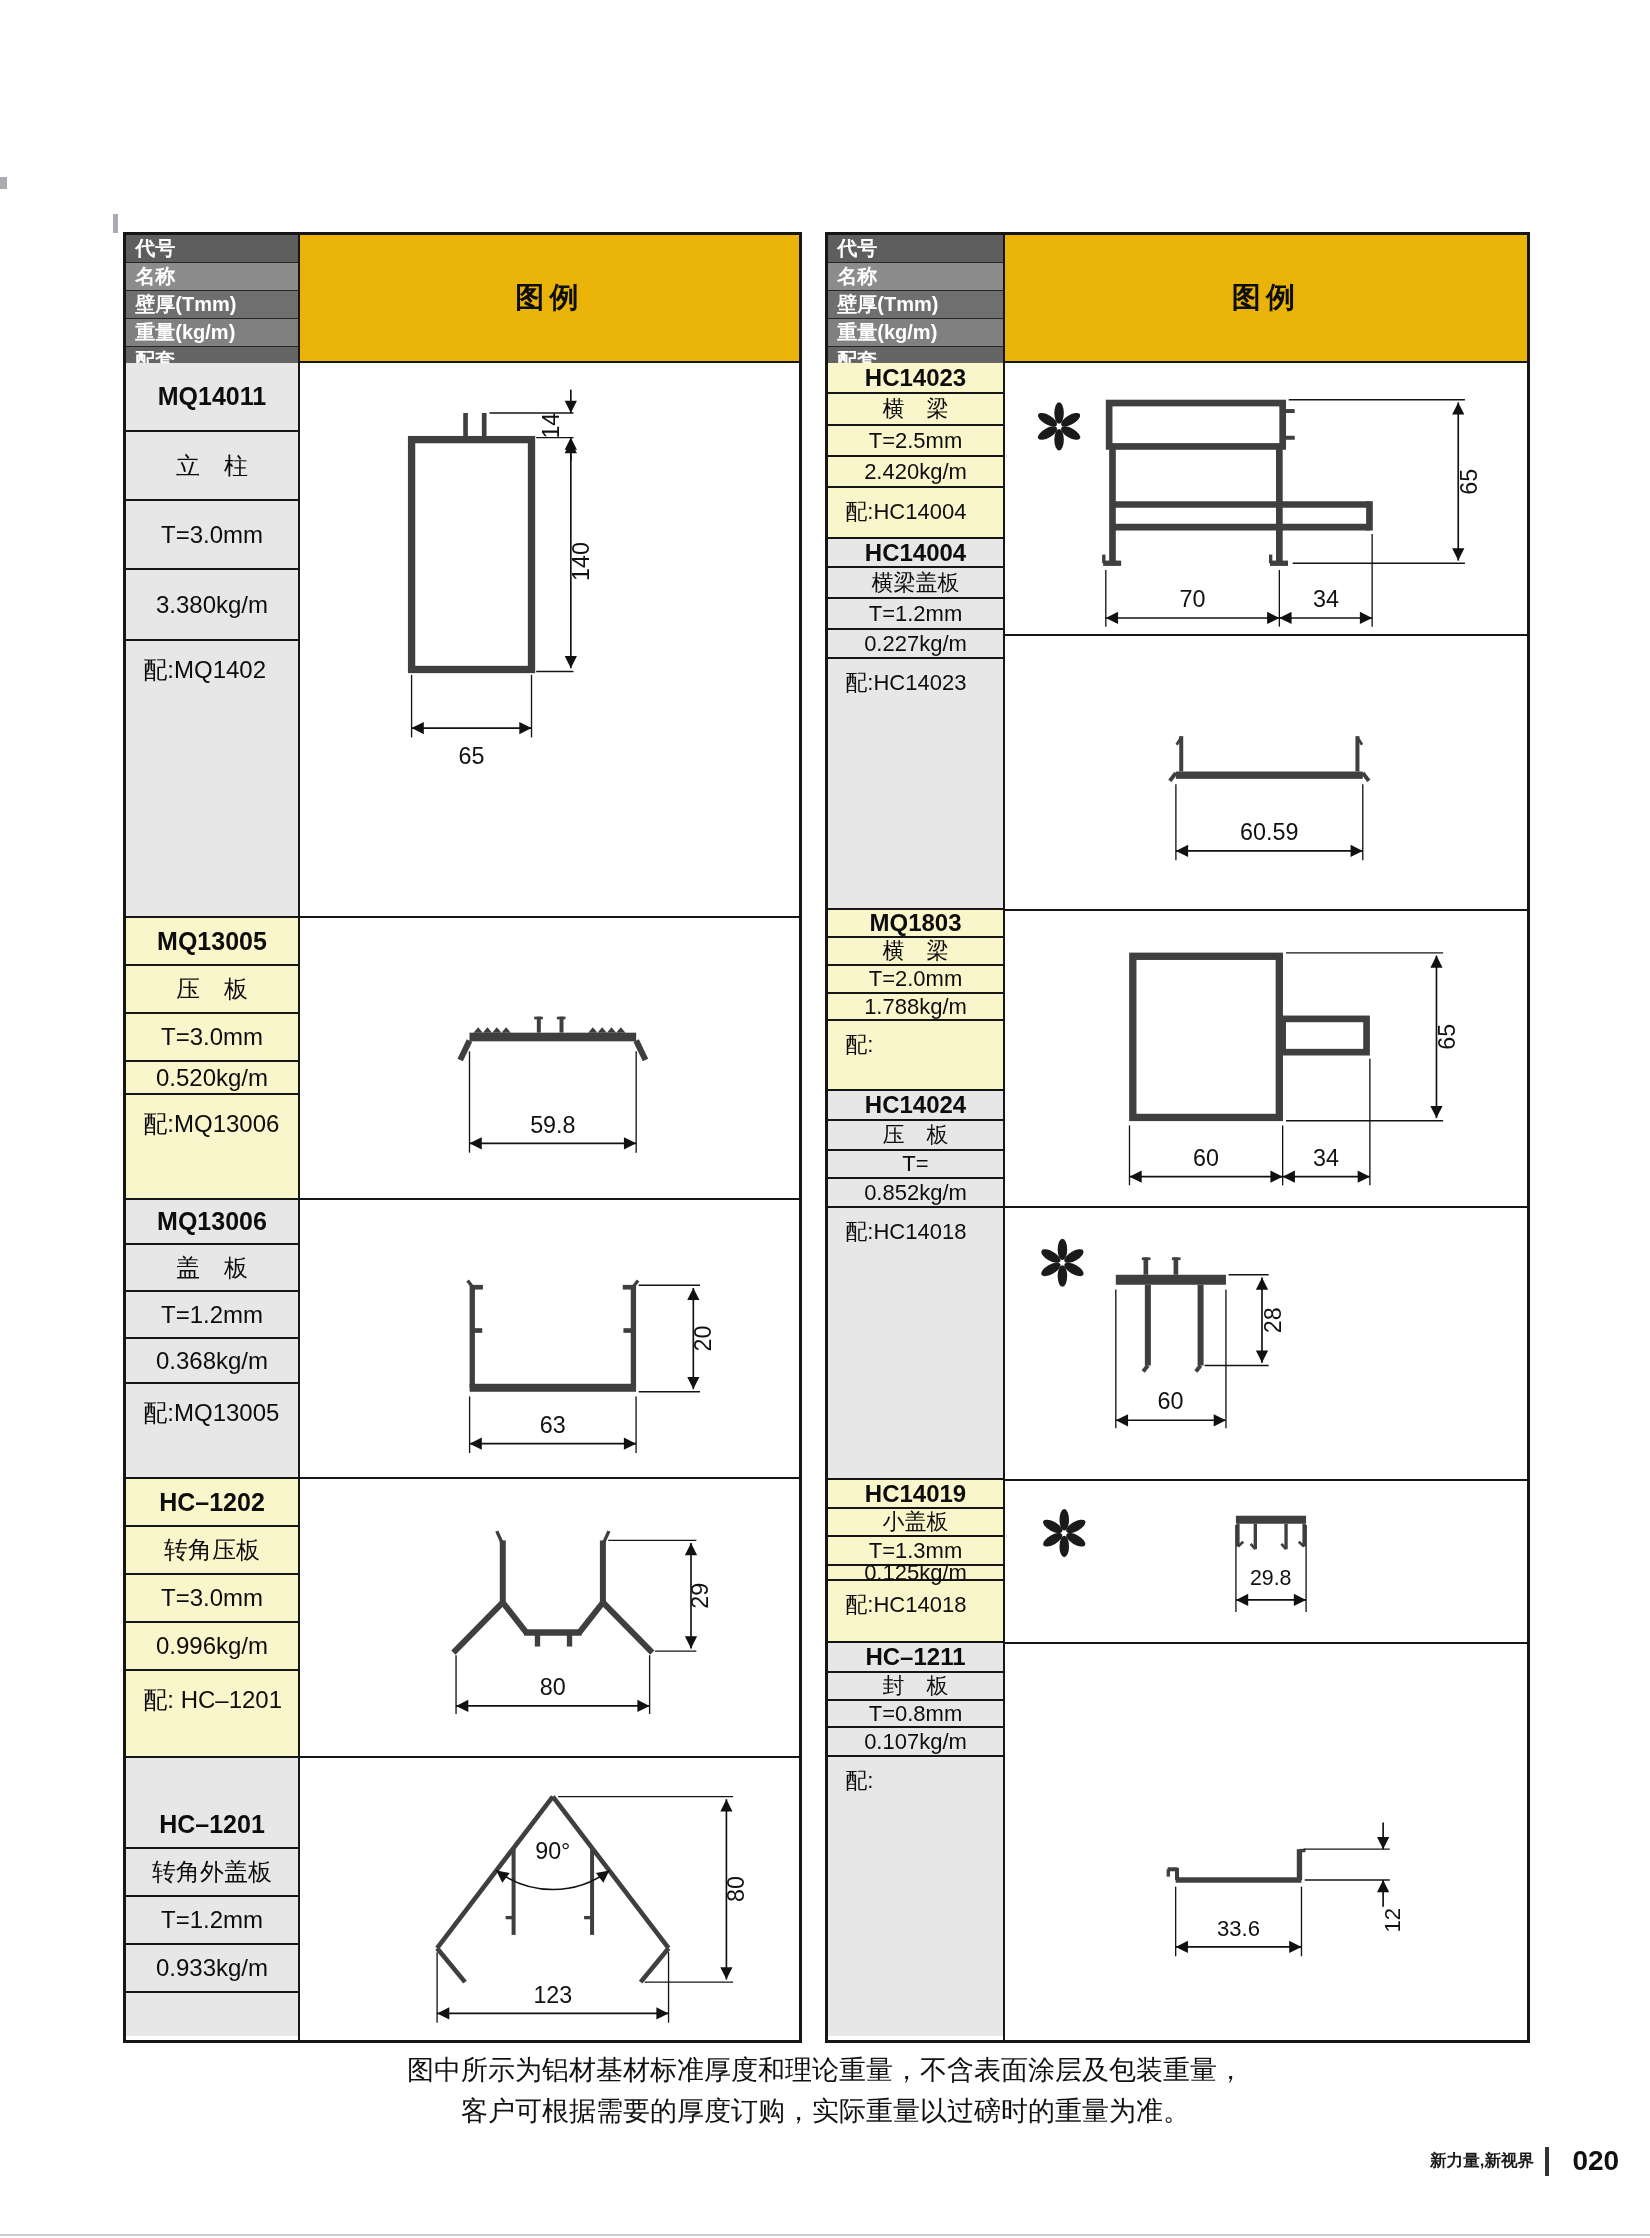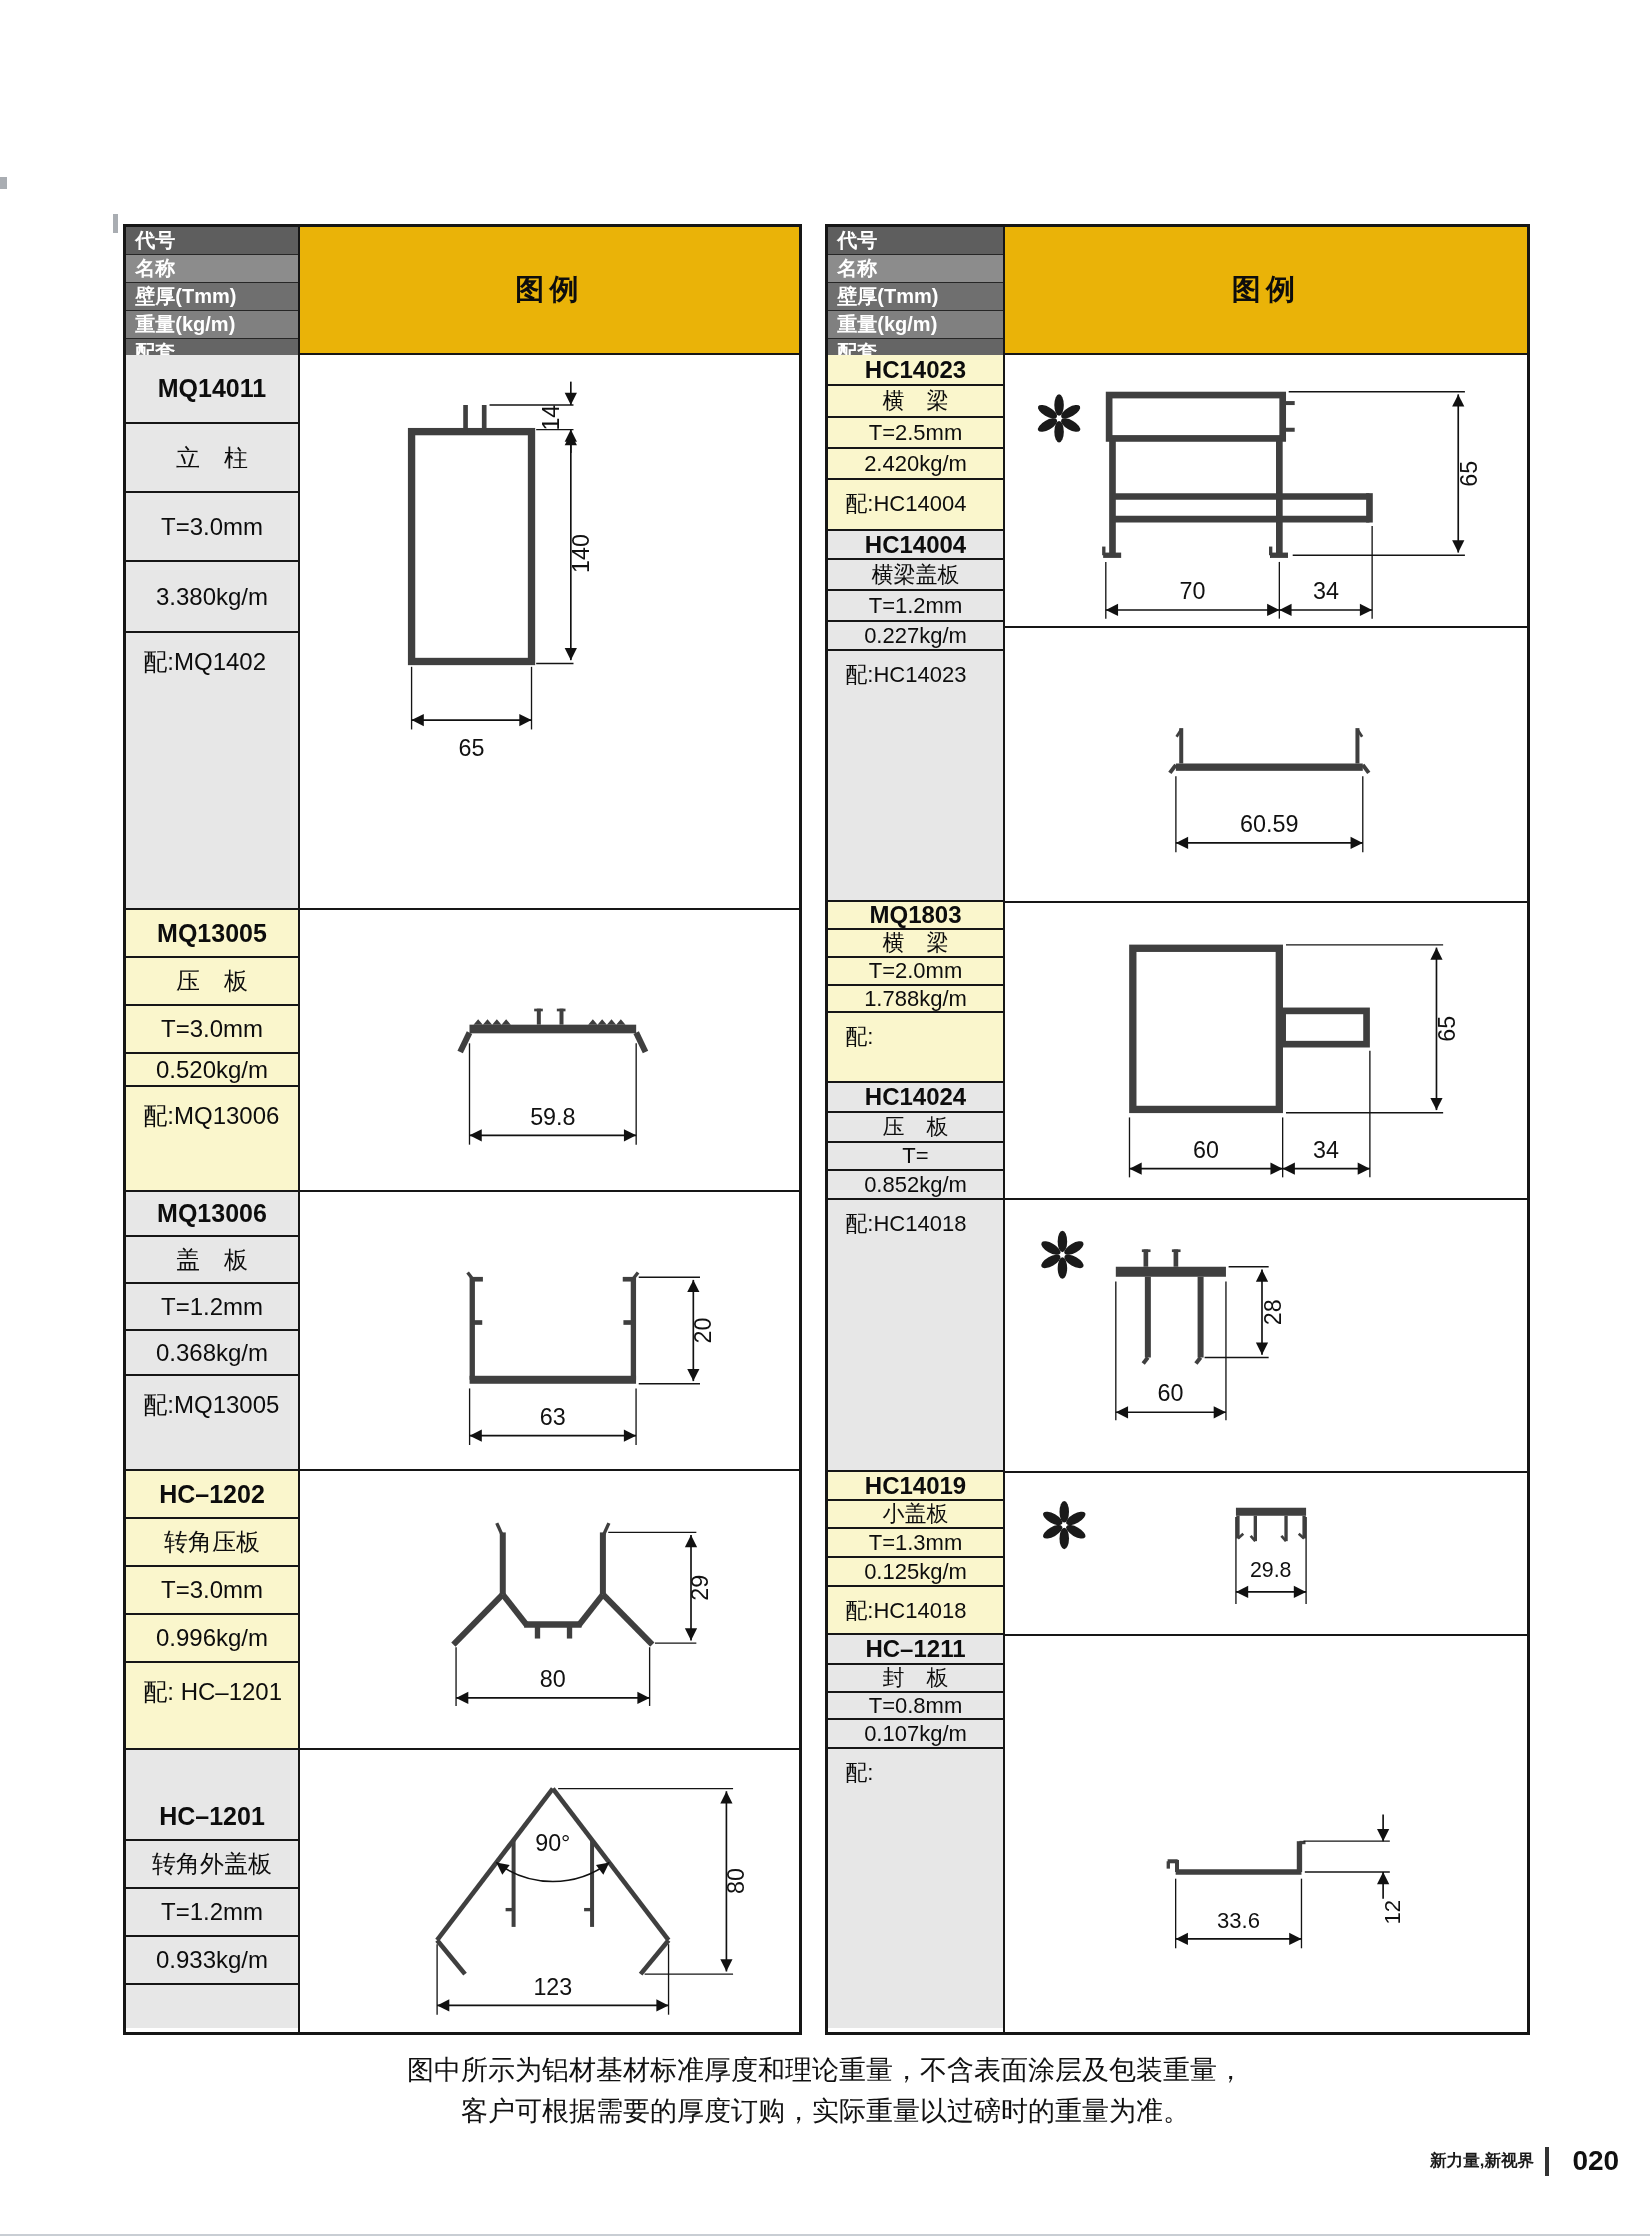--- a/index.html
+++ b/index.html
@@ -2,21 +2,21 @@
 <html style="font-size:10.6px"><head>
 <meta charset="utf-8">
 <style>
   html,body{margin:0;padding:0;background:#888;}
   *{box-sizing:border-box;}
   .page{position:relative;width:1651px;height:2239px;background:#ffffff;overflow:hidden;
         font-family:"Liberation Sans","DejaVu Sans",sans-serif;color:#0d0d0d;}
   .tick{position:absolute;background:#a9adb2;}
   .hairline{position:absolute;left:0;top:2234px;width:1651px;height:2px;background:#c9ced4;}
 
-  .spec-table{position:absolute;top:224px;height:1811px;background:#fff;border:3.3px solid #161616;
+  .spec-table{position:absolute;top:232px;height:1811px;background:#fff;border:3.3px solid #161616;
               display:flex;flex-direction:column;}
   .t-left{left:123px;width:679px;}
   .t-right{left:825px;width:705px;}
 
   .thead{height:128px;flex:none;display:flex;border-bottom:2.7px solid #161616;}
   .hlabels{display:flex;flex-direction:column;border-right:2.7px solid #161616;}
   .t-left .hlabels{width:174px;} .t-right .hlabels{width:177px;}
   .hcell{flex:1;display:flex;align-items:center;padding-left:9.3px;color:#fff;font-weight:bold;
          font-size:20px;border-bottom:1.3px solid #262626;white-space:pre;}
   .hcell:last-child{border-bottom:none;}
@@ -294,21 +294,21 @@
           <div class="cell" style="height:30px">压　板</div>
           <div class="cell" style="height:28px">T=</div>
           <div class="cell" style="height:29px">0.852kg/m</div>
           <div class="cell match">配:HC14018</div>
         </div>
 
         <div class="block tone-yellow" style="height:163px">
           <div class="cell code" style="height:29px">HC14019</div>
           <div class="cell" style="height:28px">小盖板</div>
           <div class="cell" style="height:29px">T=1.3mm</div>
-          <div class="cell" style="height:29px">0.125kg/m</div>
+          <div class="cell" style="height:15px">0.125kg/m</div>
           <div class="cell match">配:HC14018</div>
         </div>
 
         <div class="block tone-gray" style="height:393px">
           <div class="cell code" style="height:30px">HC–1211</div>
           <div class="cell" style="height:28px">封　板</div>
           <div class="cell" style="height:27px">T=0.8mm</div>
           <div class="cell" style="height:29px">0.107kg/m</div>
           <div class="cell match">配:</div>
         </div>

